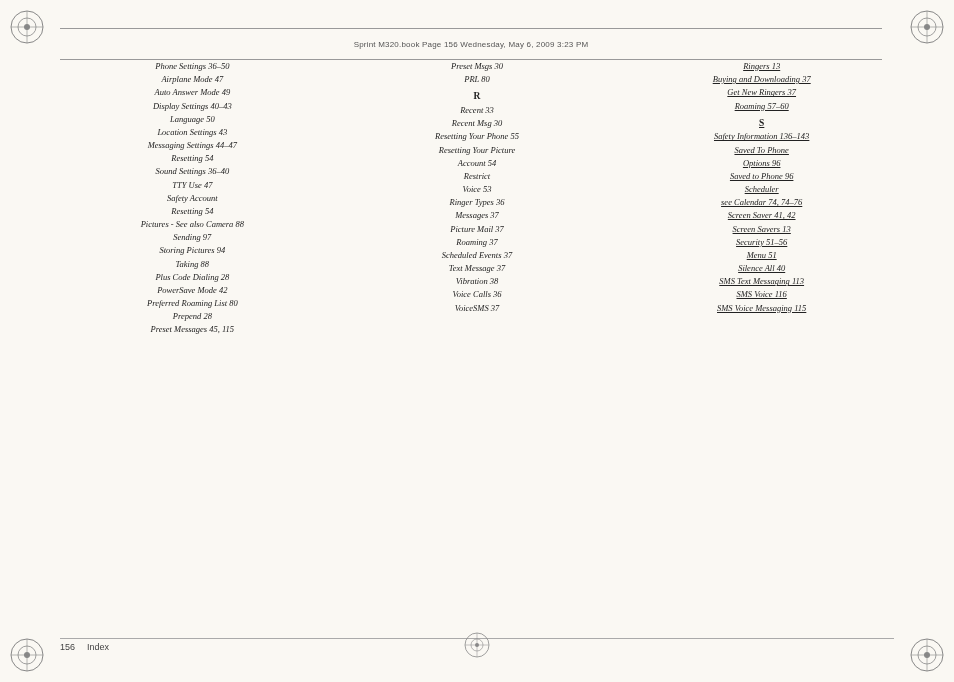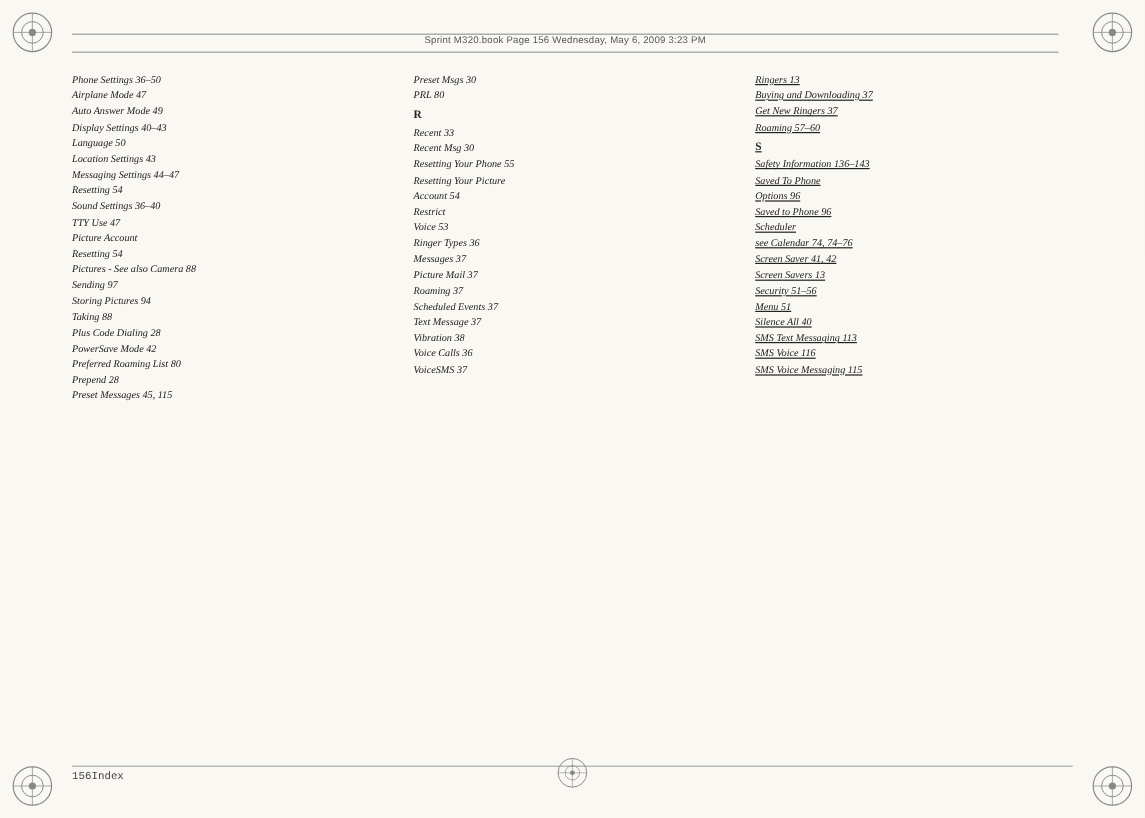--- a/index.html
+++ b/index.html
@@ -32,24 +32,25 @@
     .corner-tr { top: 8px; right: 8px; }
     .corner-bl { bottom: 8px; left: 8px; }
     .corner-br { bottom: 8px; right: 8px; }
 
     
     .header-bar {
       position: absolute;
       top: 28px;
       left: 60px;
       right: 72px;
-      height: 16px;
+      height: 32px;
       border-top: 1px solid #999;
       border-bottom: 1px solid #999;
       display: flex;
+      align-items: center;
       justify-content: center;
     }
 
     .header-text {
       font-size: 8px;
       color: #555;
       font-family: Arial, sans-serif;
       letter-spacing: 0.2px;
     }
 
@@ -61,41 +62,42 @@
       right: 60px;
       height: 16px;
       border-top: 1px solid #aaa;
       display: flex;
       align-items: center;
     }
 
     .footer-text {
       font-size: 9px;
       color: #444;
-      font-family: Liberation Mono, monospace;
+      font-family: Liberation Sans, sans-serif;
     }
 
     
     .content {
       position: absolute;
       top: 60px;
       left: 60px;
       right: 60px;
       bottom: 55px;
       display: flex;
       flex-direction: row;
       gap: 0;
     }
 
     .column {
       flex: 1;
       padding-right: 10px;
       font-size: 8.5px;
       line-height: 1.55;
       color: #222;
+      text-align: center;
     }
 
     .col1 { padding-right: 20px; }
     .col2 { padding-right: 20px; }
     .col3 { padding-right: 0; text-decoration: underline; }
 
     .entry {
       font-style: italic;
       display: block;
     }
@@ -166,21 +168,21 @@
       <span class="entry entry-l0">Phone Settings 36–50</span>
       <span class="entry entry-l1">Airplane Mode 47</span>
       <span class="entry entry-l1">Auto Answer Mode 49</span>
       <span class="entry entry-l1">Display Settings 40–43</span>
       <span class="entry entry-l1">Language 50</span>
       <span class="entry entry-l1">Location Settings 43</span>
       <span class="entry entry-l1">Messaging Settings 44–47</span>
       <span class="entry entry-l1">Resetting 54</span>
       <span class="entry entry-l1">Sound Settings 36–40</span>
       <span class="entry entry-l1">TTY Use 47</span>
-      <span class="entry entry-l0">Picture Account</span>
+      <span class="entry entry-l0">Safety Account</span>
       <span class="entry entry-l1">Resetting 54</span>
       <span class="entry entry-l0">Pictures - See also Camera 88</span>
       <span class="entry entry-l1">Sending 97</span>
       <span class="entry entry-l1">Storing Pictures 94</span>
       <span class="entry entry-l1">Taking 88</span>
       <span class="entry entry-l0">Plus Code Dialing 28</span>
       <span class="entry entry-l0">PowerSave Mode 42</span>
       <span class="entry entry-l0">Preferred Roaming List 80</span>
       <span class="entry entry-l0">Prepend 28</span>
       <span class="entry entry-l0">Preset Messages 45, 115</span>
@@ -227,21 +229,21 @@
       <span class="entry entry-l0">Silence All 40</span>
       <span class="entry entry-l0">SMS Text Messaging 113</span>
       <span class="entry entry-l0">SMS Voice 116</span>
       <span class="entry entry-l0">SMS Voice Messaging 115</span>
     </div>
 
   </div>
 
   <div class="footer">
     <span class="footer-text">156</span>
-    <span class="footer-text" style="margin-left:0;">Index</span>
+    <span class="footer-text" style="margin-left:12px;">Index</span>
 
     <div style="position:absolute; left:50%; transform:translateX(-50%);">
       <svg width="28" height="28" viewBox="0 0 28 28" fill="none" xmlns="http://www.w3.org/2000/svg">
         <circle cx="14" cy="14" r="12" stroke="#888" stroke-width="0.8" fill="none"></circle>
         <circle cx="14" cy="14" r="6" stroke="#888" stroke-width="0.6" fill="none"></circle>
         <circle cx="14" cy="14" r="2" fill="#888"></circle>
         <line x1="14" y1="2" x2="14" y2="26" stroke="#888" stroke-width="0.5"></line>
         <line x1="2" y1="14" x2="26" y2="14" stroke="#888" stroke-width="0.5"></line>
       </svg>
     </div>

